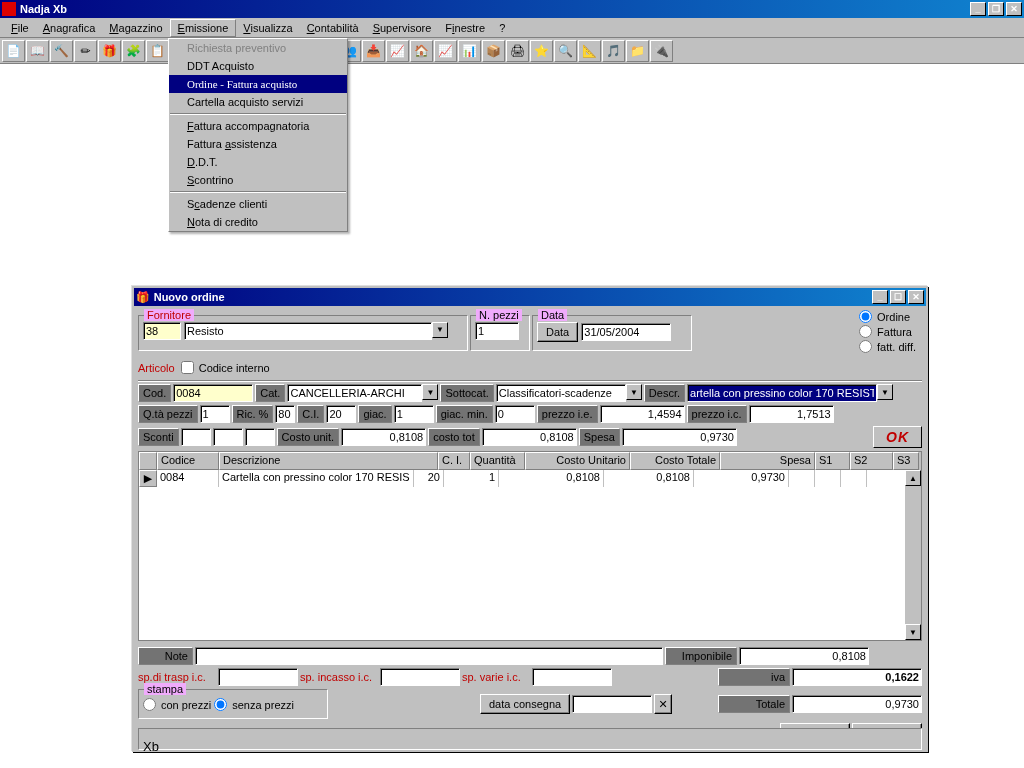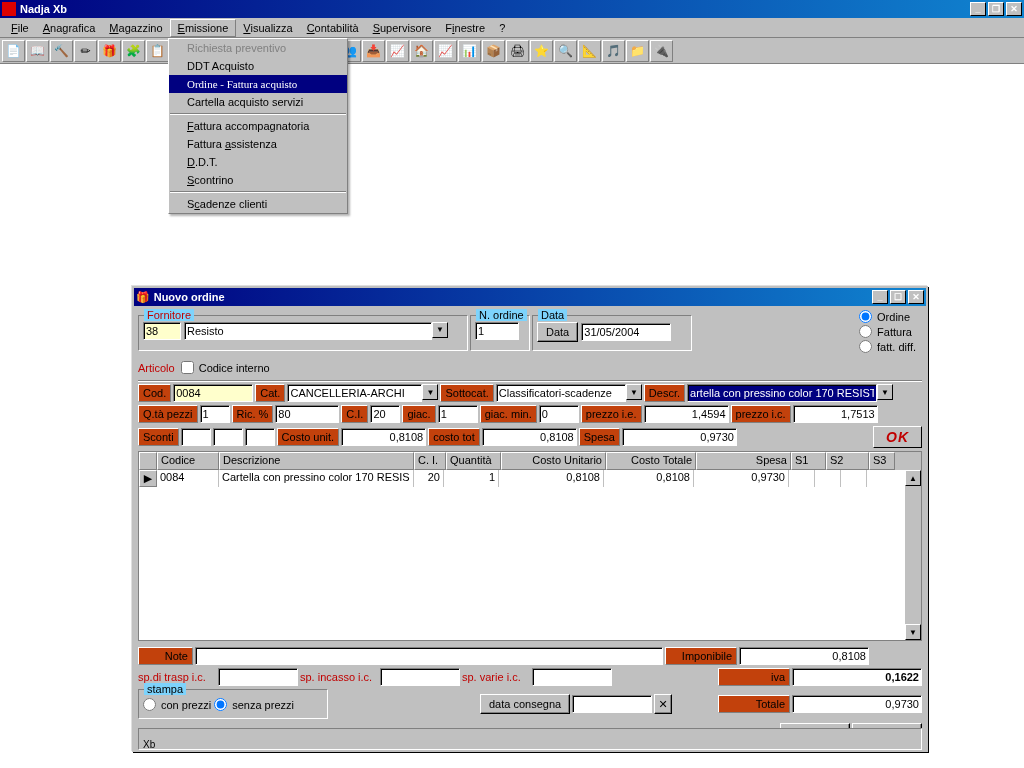--- a/index.html
+++ b/index.html
@@ -16,41 +16,41 @@
 .tb-btn { width: 23px; height: 22px; background: #c0c0c0; border: 1px solid #fff; border-right-color: #808080; border-bottom-color: #808080; margin-right: 1px; display: flex; align-items: center; justify-content: center; cursor: pointer; font-size: 12px; }
 .dropdown-menu { position: absolute; left: 168px; top: 38px; background: #c0c0c0; border: 1px solid #808080; border-left-color: #fff; border-top-color: #fff; box-shadow: 2px 2px 2px rgba(0,0,0,0.3); width: 180px; z-index: 100; }
 .dropdown-menu .mi { padding: 3px 18px; cursor: pointer; }
 .dropdown-menu .mi.disabled { color: #808080; }
 .dropdown-menu .mi.highlighted { background: #000080; color: #fff; font-family: Liberation Serif, serif; }
 .dropdown-menu .sep { height: 1px; border-top: 1px solid #808080; border-bottom: 1px solid #fff; margin: 2px 1px; }
 .child-window { position: absolute; left: 132px; top: 286px; width: 796px; height: 466px; background: #c0c0c0; border: 2px solid #c0c0c0; box-shadow: 1px 1px 0 #000, -1px -1px 0 #dfdfdf; }
 .child-titlebar { background: linear-gradient(to right, #000080, #1084d0); height: 18px; display: flex; align-items: center; padding: 0 2px; color: #fff; font-weight: bold; }
 .child-content { padding: 4px; position: relative; height: calc(100% - 18px); }
 .fieldset { border: 1px solid #808080; border-right-color: #fff; border-bottom-color: #fff; padding: 6px 4px 4px; position: relative; display: inline-block; vertical-align: top; }
-.fieldset .legend { position: absolute; top: -7px; left: 5px; background: #7dd3fc; padding: 0 3px; font-size: 11px; }
+.fieldset .legend { position: absolute; top: -7px; left: 5px; background: #f0abfc; padding: 0 3px; font-size: 11px; }
 .input-sunken { background: #fff; border: 1px solid #808080; border-right-color: #fff; border-bottom-color: #fff; box-shadow: inset 1px 1px 0 #000; height: 18px; padding: 1px 2px; font-size: 11px; }
 .input-yellow { background: #ffffcc; }
 .input-blue-sel { background: #000080; color: #fff; }
 .btn-3d { background: #c0c0c0; border: 1px solid #fff; border-right-color: #000; border-bottom-color: #000; box-shadow: inset -1px -1px 0 #808080; padding: 2px 8px; cursor: pointer; height: 20px; }
-.label-teal { background: #c2410c; border: 1px solid #fff; border-right-color: #808080; border-bottom-color: #808080; padding: 1px 4px; height: 18px; display: inline-flex; align-items: center; color: #000; font-size: 11px; }
+.label-teal { background: #737373; border: 1px solid #fff; border-right-color: #808080; border-bottom-color: #808080; padding: 1px 4px; height: 18px; display: inline-flex; align-items: center; color: #000; font-size: 11px; }
 .label-red { color: #c00000; font-size: 11px; }
 .row { display: flex; align-items: center; gap: 2px; margin-bottom: 3px; }
 .dropdown-btn { width: 16px; height: 16px; background: #c0c0c0; border: 1px solid #fff; border-right-color: #000; border-bottom-color: #000; display: inline-flex; align-items: center; justify-content: center; font-size: 8px; cursor: pointer; }
 .radio-group { display: inline-flex; align-items: center; gap: 3px; cursor: pointer; }
 .radio-group input { margin: 0 2px 0 0; }
 .grid { border: 1px solid #808080; background: #fff; height: 190px; position: relative; margin-top: 2px; }
 .grid-header { display: flex; background: #c0c0c0; height: 18px; }
 .grid-header .gh { border: 1px solid #fff; border-right-color: #808080; border-bottom-color: #808080; padding: 1px 3px; font-size: 11px; overflow: hidden; }
 .grid-row { display: flex; height: 17px; background: #fff; }
 .grid-row .gc { border-right: 1px solid #c0c0c0; padding: 1px 3px; font-size: 11px; overflow: hidden; white-space: nowrap; }
 .grid-selector { width: 18px; background: #c0c0c0; border: 1px solid #fff; border-right-color: #808080; border-bottom-color: #808080; display: flex; align-items: center; justify-content: center; }
 .grid-scrollbar { position: absolute; right: 0; top: 18px; bottom: 0; width: 16px; background: #c0c0c0; }
 .sb-btn { width: 16px; height: 16px; background: #c0c0c0; border: 1px solid #fff; border-right-color: #000; border-bottom-color: #000; display: flex; align-items: center; justify-content: center; font-size: 8px; }
 .ok-btn { background: #c0c0c0; border: 1px solid #fff; border-right-color: #000; border-bottom-color: #000; padding: 2px 12px; font-weight: bold; color: #c00000; font-style: italic; font-size: 14px; cursor: pointer; letter-spacing: 1px; }
-.statusbar { position: absolute; bottom: 0; left: 4px; right: 4px; height: 18px; background: #c0c0c0; border: 1px solid #808080; border-right-color: #fff; border-bottom-color: #fff; padding: 10px 4px; font-size: 10px; }
+.statusbar { position: absolute; bottom: 0; left: 4px; right: 4px; height: 18px; background: #c0c0c0; border: 1px solid #808080; border-right-color: #fff; border-bottom-color: #fff; padding: 10px 4px; font-size: 13px; }
 .text-right { text-align: right; }
 </style>
 </head>
 <body>
 
 <div class="titlebar">
   <span class="icon"></span>
   <span>Nadja Xb</span>
   <div class="titlebar-buttons">
     <div class="win-btn">_</div>
@@ -107,20 +107,21 @@
   <div class="mi">DDT Acquisto</div>
   <div class="mi highlighted">Ordine - Fattura acquisto</div>
   <div class="mi">Cartella acquisto servizi</div>
   <div class="sep"></div>
   <div class="mi"><u>F</u>attura accompagnatoria</div>
   <div class="mi">Fattura <u>a</u>ssistenza</div>
   <div class="mi"><u>D</u>.D.T.</div>
   <div class="mi"><u>S</u>contrino</div>
   <div class="sep"></div>
   <div class="mi">S<u>c</u>adenze clienti</div>
+  <div class="mi"><u>N</u>ota di credito</div>
 </div>
 
 <div class="child-window">
   <div class="child-titlebar">
     <span style="margin-right:4px">🎁</span>
     <span>Nuovo ordine</span>
     <div class="titlebar-buttons">
       <div class="win-btn">_</div>
       <div class="win-btn">☐</div>
       <div class="win-btn">✕</div>
@@ -131,21 +132,21 @@
     <div class="row">
       <div class="fieldset" style="width:330px;height:36px">
         <span class="legend label-red">Fornitore</span>
         <input class="input-sunken input-yellow" style="width: 38px;" value="38">
         <span style="display:inline-flex">
           <input class="input-sunken" style="width: 248px;" value="Resisto">
           <span class="dropdown-btn">▼</span>
         </span>
       </div>
       <div class="fieldset" style="width:60px;height:36px">
-        <span class="legend">N. ordine</span>
+        <span class="legend">N. pezzi</span>
         <input class="input-sunken" style="width: 44px;" value="1">
       </div>
       <div class="fieldset" style="width:160px;height:36px">
         <span class="legend">Data</span>
         <button class="btn-3d">Data</button>
         <input class="input-sunken" style="width: 90px;" value="31/05/2004">
       </div>
       <div style="margin-left:auto;margin-right:6px">
         <label class="radio-group">
             <input type="radio" checked="" style="">
@@ -186,21 +187,21 @@
       <span style="display:inline-flex">
           <input class="input-sunken input-blue-sel" style="width: 190px;" value="artella con pressino color 170 RESISTO">
           <span class="dropdown-btn">▼</span>
         </span>
     </div>
 
     <div class="row">
       <span class="label-teal">Q.tà pezzi</span>
       <input class="input-sunken" style="width: 30px;" value="1">
       <span class="label-teal">Ric. %</span>
-      <input class="input-sunken" style="width: 64px;" value="80">
+      <input class="input-sunken" style="width: 20px;" value="80">
       <span class="label-teal">C.I.</span>
       <input class="input-sunken" style="width: 30px;" value="20">
       <span class="label-teal">giac.</span>
       <input class="input-sunken" style="width: 40px;" value="1">
       <span class="label-teal">giac. min.</span>
       <input class="input-sunken" style="width: 40px;" value="0">
       <span class="label-teal">prezzo i.e.</span>
       <input class="input-sunken text-right" style="width: 85px;" value="1,4594">
       <span class="label-teal">prezzo i.c.</span>
       <input class="input-sunken text-right" style="width: 85px;" value="1,7513">
@@ -217,21 +218,21 @@
       <input class="input-sunken text-right" style="width: 95px;" value="0,8108">
       <span class="label-teal">Spesa</span>
       <input class="input-sunken text-right" style="width: 115px;" value="0,9730">
       <button class="ok-btn" style="margin-left:auto">OK</button>
     </div>
 
     <div class="grid">
       <div class="grid-header">
         <div class="gh" style="width:18px"></div>
         <div class="gh" style="width:62px">Codice</div>
-        <div class="gh" style="width:195px">Descrizione</div>
+        <div class="gh" style="width:219px">Descrizione</div>
         <div class="gh" style="width:32px">C. I.</div>
         <div class="gh" style="width:55px">Quantità</div>
         <div class="gh text-right" style="width:105px">Costo Unitario</div>
         <div class="gh text-right" style="width:90px">Costo Totale</div>
         <div class="gh text-right" style="width:95px">Spesa</div>
         <div class="gh" style="width:35px">S1</div>
         <div class="gh" style="width:43px">S2</div>
         <div class="gh" style="width:26px">S3</div>
       </div>
       <div class="grid-row">

